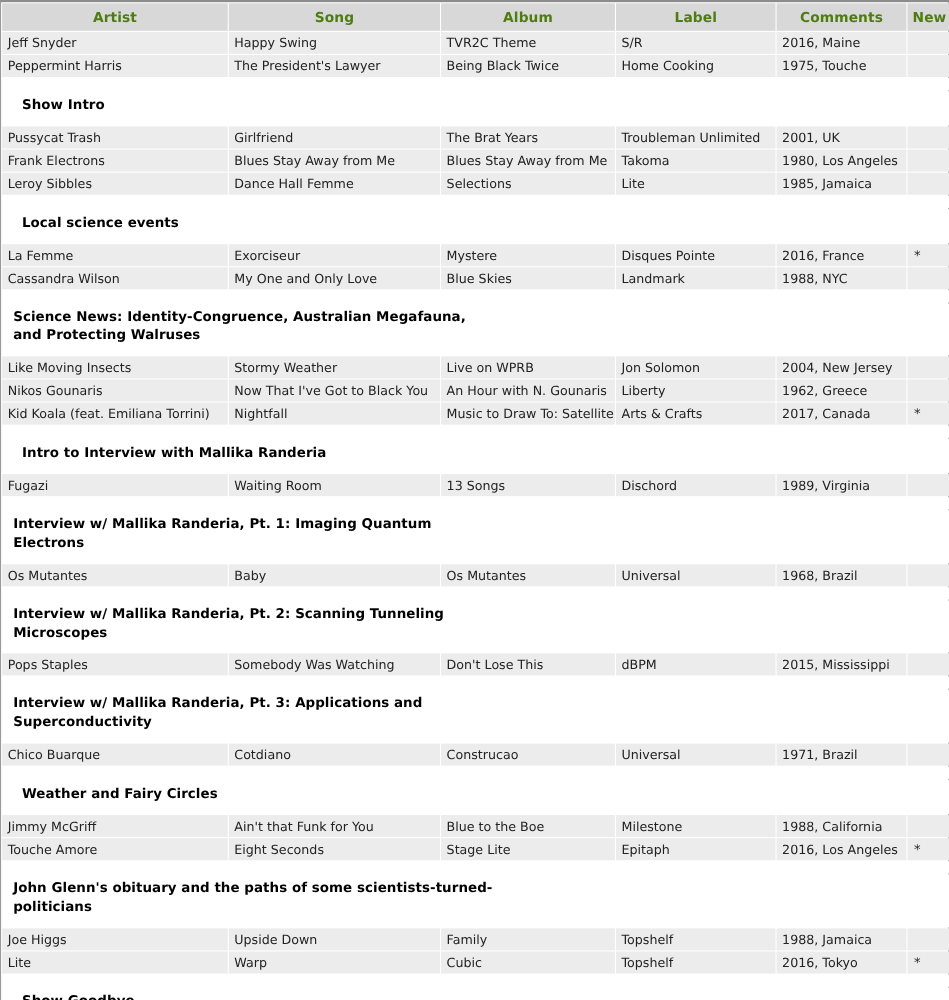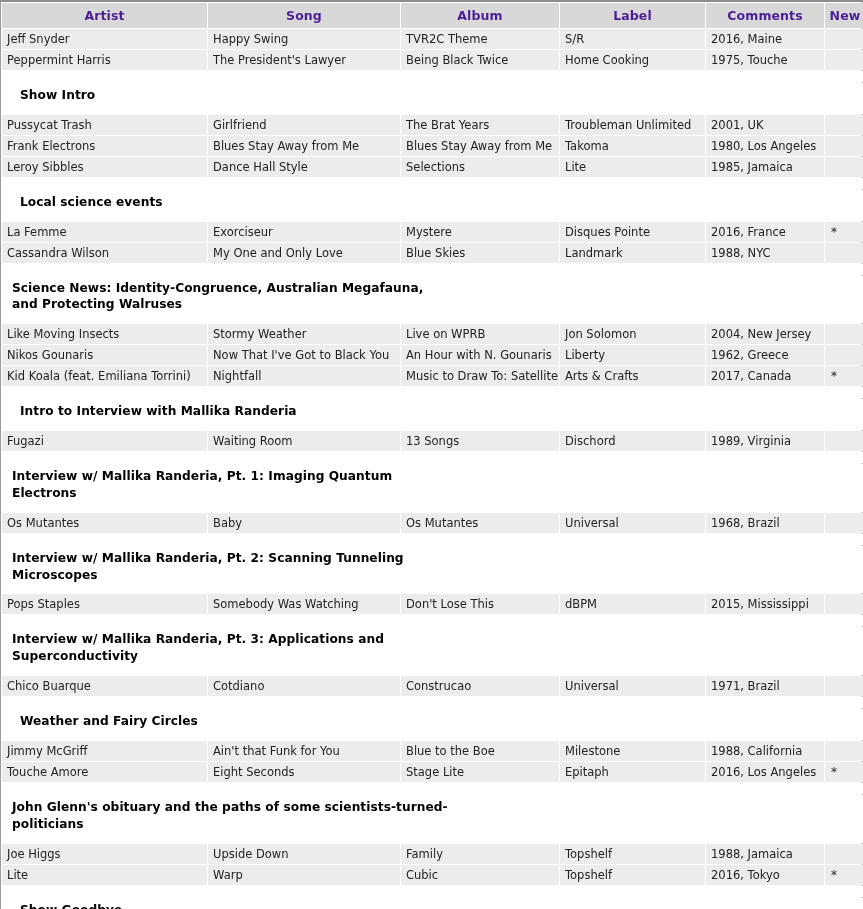--- a/index.html
+++ b/index.html
@@ -34,21 +34,21 @@
   col.c-label    { width: 145px; }
   col.c-comments { width: 118px; }
   col.c-new      { width: 40px; }
 
   thead th {
     background: #d8d8d8;
     font-weight: bold;
     font-size: 12.5px;
     text-align: center;
     padding: 5px 4px 5px 4px;
-    color: #4c1d95;
+    color: #4d7c0f;
     letter-spacing: 0.1px;
     white-space: nowrap;
     overflow: hidden;
   }
   tbody td {
     background: #ececec;
     padding: 3px 5px 3px 5px;
     vertical-align: middle;
     height: 14px;
     white-space: nowrap;
@@ -147,21 +147,21 @@
         <tr>
           <td>Frank Electrons</td>
           <td>Blues Stay Away from Me</td>
           <td>Blues Stay Away from Me</td>
           <td>Takoma</td>
           <td>1980, Los Angeles</td>
           <td class="new-col"></td>
         </tr>
         <tr>
           <td>Leroy Sibbles</td>
-          <td>Dance Hall Style</td>
+          <td>Dance Hall Femme</td>
           <td>Selections</td>
           <td>Lite</td>
           <td>1985, Jamaica</td>
           <td class="new-col"></td>
         </tr>
         <tr class="spacer-row">
           <td colspan="6"></td>
         </tr>
         <tr class="heading-row">
           <td colspan="6" class="indent-head">

